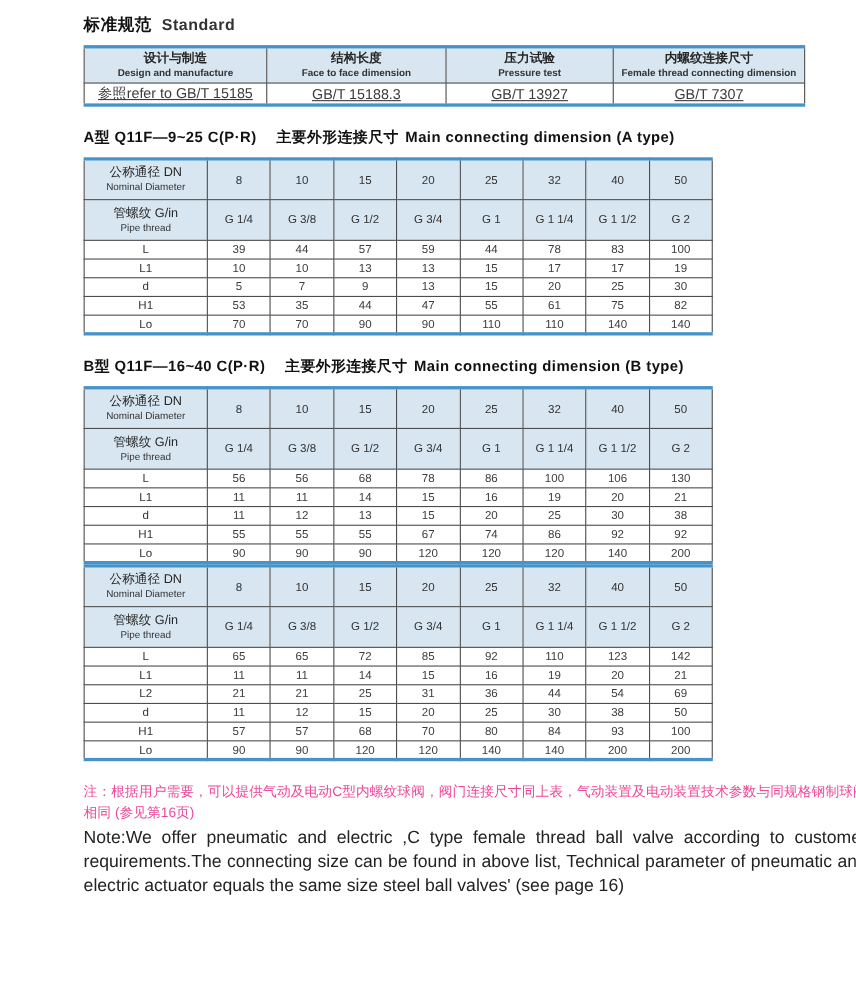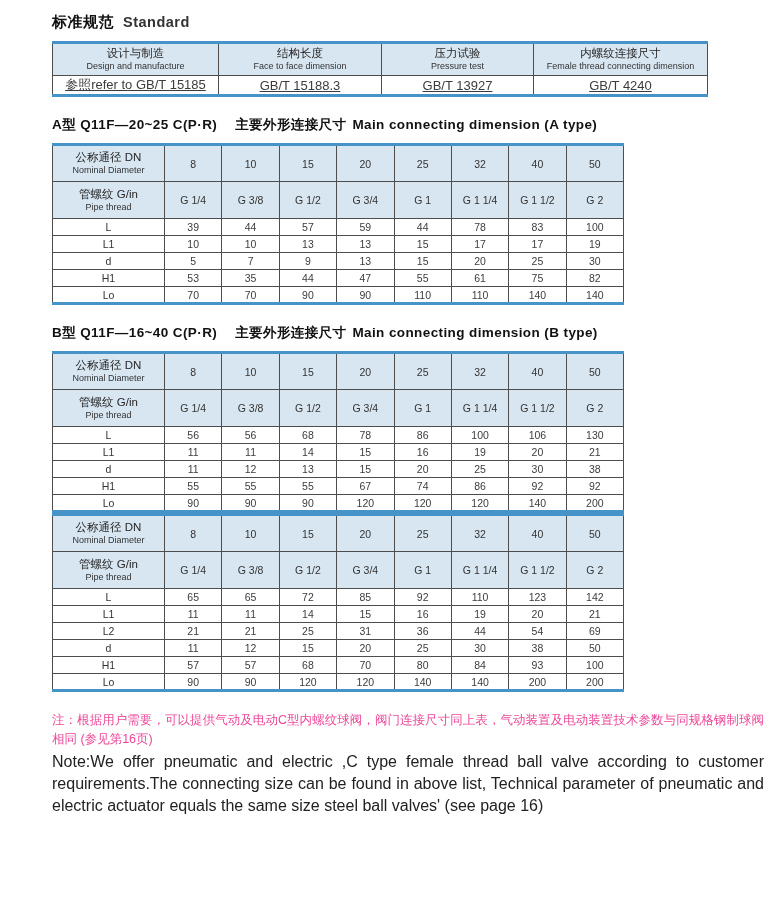--- a/index.html
+++ b/index.html
@@ -7,33 +7,33 @@
     --hdr-bg:#d8e6f1;
     --grid:#4d4d4d;
     --txt:#2e2e2e;
   }
   *{box-sizing:border-box;}
   html,body{margin:0;padding:0;}
   body{
     width:778px;height:903px;overflow:hidden;background:#ffffff;
     font-family:"Liberation Sans","DejaVu Sans",sans-serif;color:var(--txt);
   }
-  .content{padding:13px 0 0 52px;width:723px;}
+  .content{padding:13px 0 0 76px;width:723px;}
 
   h1.page-title{margin:0 0 9px 0;font-size:15px;font-weight:700;color:#111;letter-spacing:0.5px;}
   h1.page-title .en{margin-left:9px;}
 
   table{border-collapse:collapse;table-layout:fixed;width:572px;
         border-top:3px solid var(--blue);border-bottom:3px solid var(--blue);}
   th,td{border:1px solid var(--grid);text-align:center;vertical-align:middle;
         font-weight:normal;padding:0 2px;overflow:hidden;white-space:nowrap;}
 
   
   .std-table{margin-bottom:19px;}
-  .std-table thead th{background:var(--hdr-bg);height:33px;}
+  .std-table thead th{background:var(--hdr-bg);height:33px;font-weight:bold;}
   .std-table tbody td{height:18px;font-size:13px;color:#3c3c3c;text-decoration:underline;}
   .cn{display:block;font-size:11.5px;line-height:13px;color:#262626;}
   .en{display:block;font-size:9px;line-height:11px;color:#333;margin-top:1px;}
 
   
   h2.dim-title{margin:19px 0 9px 0;font-size:13.5px;font-weight:700;color:#111;letter-spacing:0.4px;}
   h2.dim-title .model{margin-right:18px;}
   h2.dim-title .t-cn{margin-right:6px;}
   .dim-section.c-gap h2.dim-title{margin-top:45px;}
 
@@ -84,28 +84,28 @@
             <span class="cn">内螺纹连接尺寸</span>
             <span class="en">Female thread connecting dimension</span>
           </th>
         </tr>
     </thead>
     <tbody>
       <tr>
           <td>参照refer to GB/T 15185</td>
           <td>GB/T 15188.3</td>
           <td>GB/T 13927</td>
-          <td>GB/T 4240</td>
+          <td>GB/T 7307</td>
         </tr>
     </tbody>
   </table>
 
   <div id="dim-tables">
       <section class="dim-section">
-        <h2 class="dim-title"><span class="model">A型 Q11F—20~25 C(P·R)</span><span class="t-cn">主要外形连接尺寸</span><span class="t-en">Main connecting dimension (A type)</span></h2>
+        <h2 class="dim-title"><span class="model">A型 Q11F—9~25 C(P·R)</span><span class="t-cn">主要外形连接尺寸</span><span class="t-en">Main connecting dimension (A type)</span></h2>
         <table class="dim-table">
           <colgroup>
             <col class="lab">
             <col>
             <col>
             <col>
             <col>
             <col>
             <col>
             <col>

